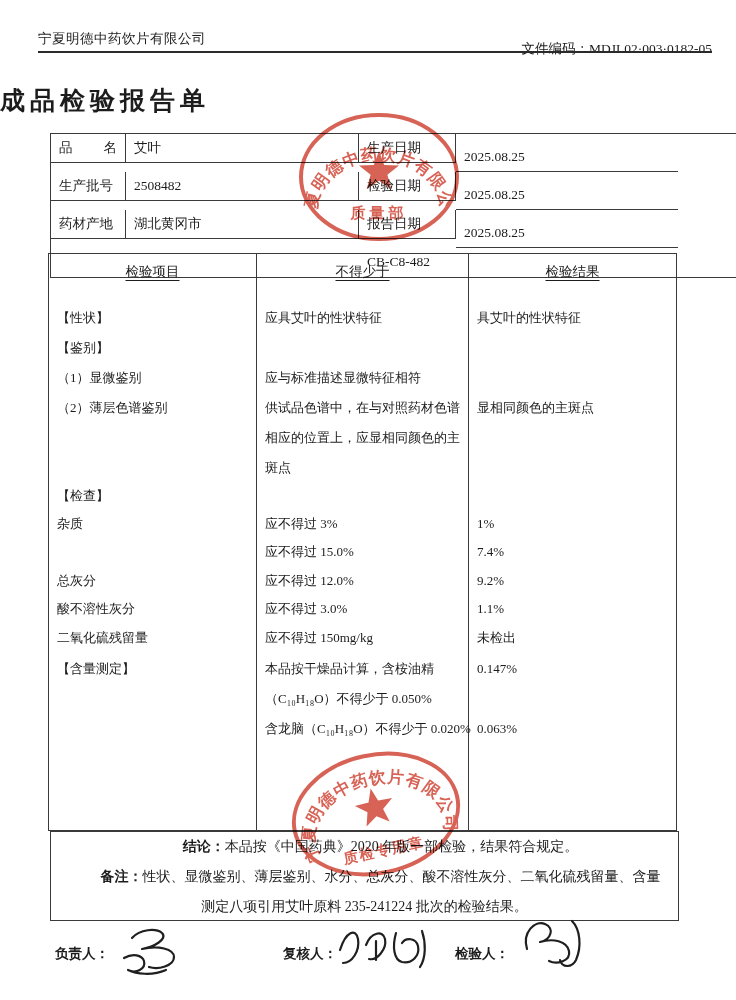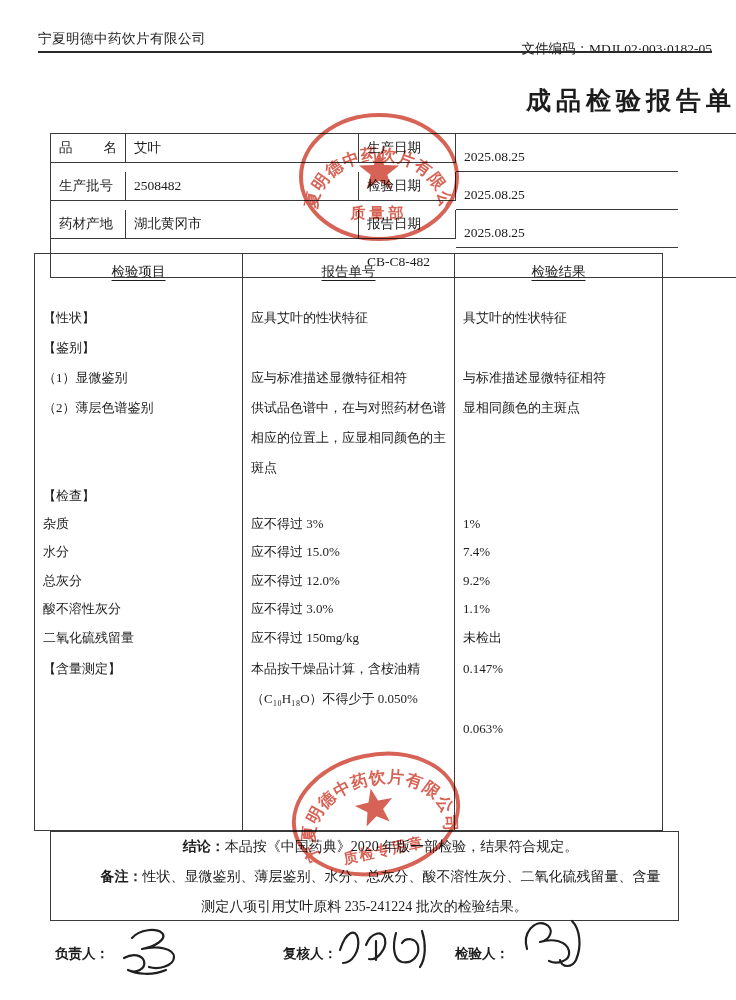--- a/index.html
+++ b/index.html
@@ -11,37 +11,37 @@
     background: #ffffff;
     color: #1c1c1c;
     font-family: "Liberation Serif", "DejaVu Serif", serif;
     overflow: hidden;
   }
   
   .hdr-company { position:absolute; left:38px; top:30px; font-size:13.5px; letter-spacing:0.5px; }
   .hdr-code    { position:absolute; right:24px; top:40px; font-size:13.5px; }
   .hdr-rule    { position:absolute; left:38px; right:24px; top:51px; border-top:2px solid #2a2a2a; }
   
-  .title { position:absolute; left:0; right:0; top:84px; text-align:right;
+  .title { position:absolute; left:0; right:0; top:84px; text-align:left;
            font-size:25px; font-weight:bold; letter-spacing:5px; }
   
   .info-table { position:absolute; left:50px; top:133px; width:698px;
                 border:1px solid #3a3a3a; display:grid;
                 grid-template-columns:75px 233px 97px 222px;
                 font-size:13.5px; }
   .info-table > div { height:29px; line-height:28px; padding-left:8px;
                       border-right:1px solid #3a3a3a; border-bottom:1px solid #3a3a3a;
                       white-space:nowrap; overflow:hidden; }
   .info-table > div.last-col { border-right:none;margin-top:9px; }
   .info-table > div.last-row { border-bottom:none; }
   .info-table > div.span2a { grid-column:1 / span 2; }
   .info-table > div.span2b { grid-column:3 / span 2; border-right:none; }
   .lbl-spread { padding-right:8px; text-align:justify; text-align-last:justify; }
   
-  .main-table { position:absolute; left:34px; top:253px; width:629px; height:578px;
+  .main-table { position:absolute; left:48px; top:253px; width:629px; height:578px;
                 border:1px solid #3a3a3a; display:grid;
                 grid-template-columns:208px 212px 207px; font-size:13px; }
   .mt-col { position:relative; border-right:1px solid #3a3a3a; }
   .mt-col:last-child { border-right:none; }
   .col-hd { position:absolute; top:9px; left:0; right:0; text-align:center;
             text-decoration:underline; text-underline-offset:4px; font-size:13.5px; }
   .ln { position:absolute; left:8px; right:2px; height:20px; line-height:20px; white-space:nowrap; }
   
   .concl-box { position:absolute; left:50px; top:831px; width:629px; height:90px;
                border:1px solid #3a3a3a; font-size:14px;text-align:center; }
@@ -90,47 +90,46 @@
   <div class="main-table">
 
     <div class="mt-col">
       <div class="col-hd">检验项目</div>
       <div class="ln" style="top:54px">【性状】</div>
       <div class="ln" style="top:84px">【鉴别】</div>
       <div class="ln" style="top:114px">（1）显微鉴别</div>
       <div class="ln" style="top:144px">（2）薄层色谱鉴别</div>
       <div class="ln" style="top:232px">【检查】</div>
       <div class="ln" style="top:260px">杂质</div>
-      <div class="ln" style="top:288px">水分</div>
       <div class="ln" style="top:317px">总灰分</div>
       <div class="ln" style="top:345px">酸不溶性灰分</div>
       <div class="ln" style="top:374px">二氧化硫残留量</div>
       <div class="ln" style="top:405px">【含量测定】</div>
     </div>
 
     <div class="mt-col">
-      <div class="col-hd">报告单号</div>
+      <div class="col-hd">不得少于</div>
       <div class="ln" style="top:54px">应具艾叶的性状特征</div>
       <div class="ln" style="top:114px">应与标准描述显微特征相符</div>
       <div class="ln" style="top:174px">相应的位置上，应显相同颜色的主</div>
       <div class="ln" style="top:144px">供试品色谱中，在与对照药材色谱</div>
       <div class="ln" style="top:204px">斑点</div>
       <div class="ln" style="top:260px">应不得过 3%</div>
       <div class="ln" style="top:288px">应不得过 15.0%</div>
       <div class="ln" style="top:317px">应不得过 12.0%</div>
       <div class="ln" style="top:345px">应不得过 3.0%</div>
       <div class="ln" style="top:374px">应不得过 150mg/kg</div>
       <div class="ln" style="top:405px">本品按干燥品计算，含桉油精</div>
       <div class="ln" style="top:435px">（C₁₀H₁₈O）不得少于 0.050%</div>
+      <div class="ln" style="top:465px">含龙脑（C₁₀H₁₈O）不得少于 0.020%</div>
     </div>
 
     <div class="mt-col">
       <div class="col-hd">检验结果</div>
       <div class="ln" style="top:54px">具艾叶的性状特征</div>
-      <div class="ln" style="top:114px">与标准描述显微特征相符</div>
       <div class="ln" style="top:144px">显相同颜色的主斑点</div>
       <div class="ln" style="top:260px">1%</div>
       <div class="ln" style="top:288px">7.4%</div>
       <div class="ln" style="top:317px">9.2%</div>
       <div class="ln" style="top:345px">1.1%</div>
       <div class="ln" style="top:374px">未检出</div>
       <div class="ln" style="top:405px">0.147%</div>
       <div class="ln" style="top:465px">0.063%</div>
     </div>
   </div>

